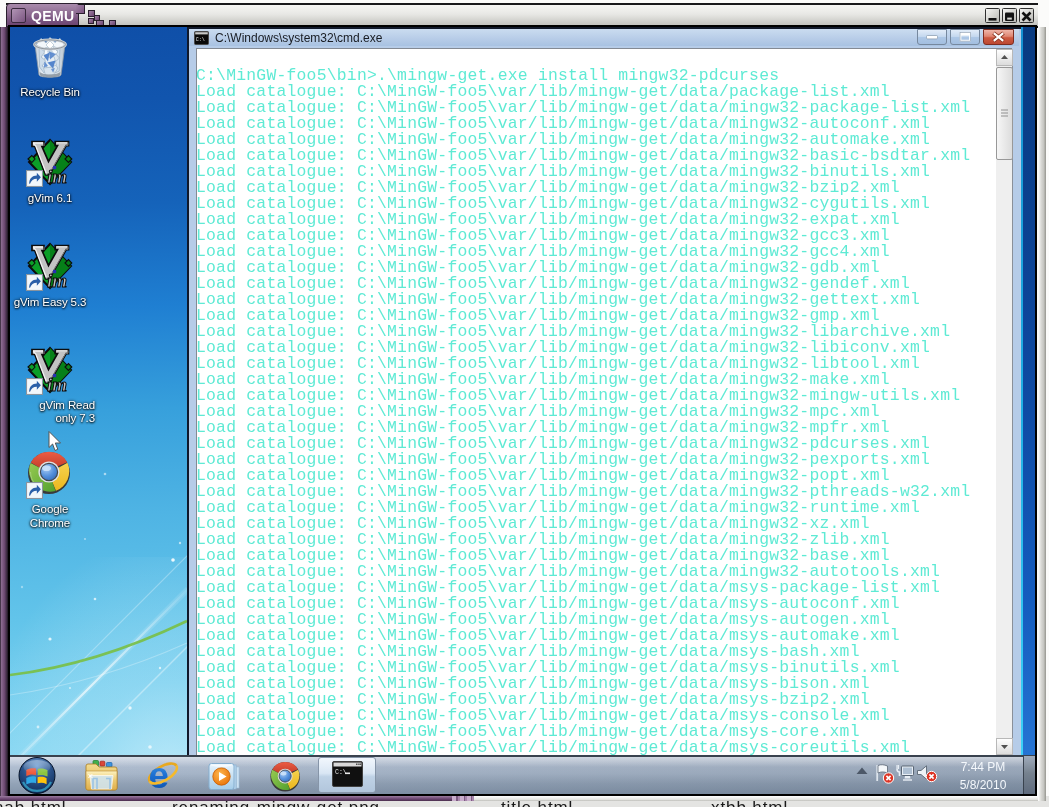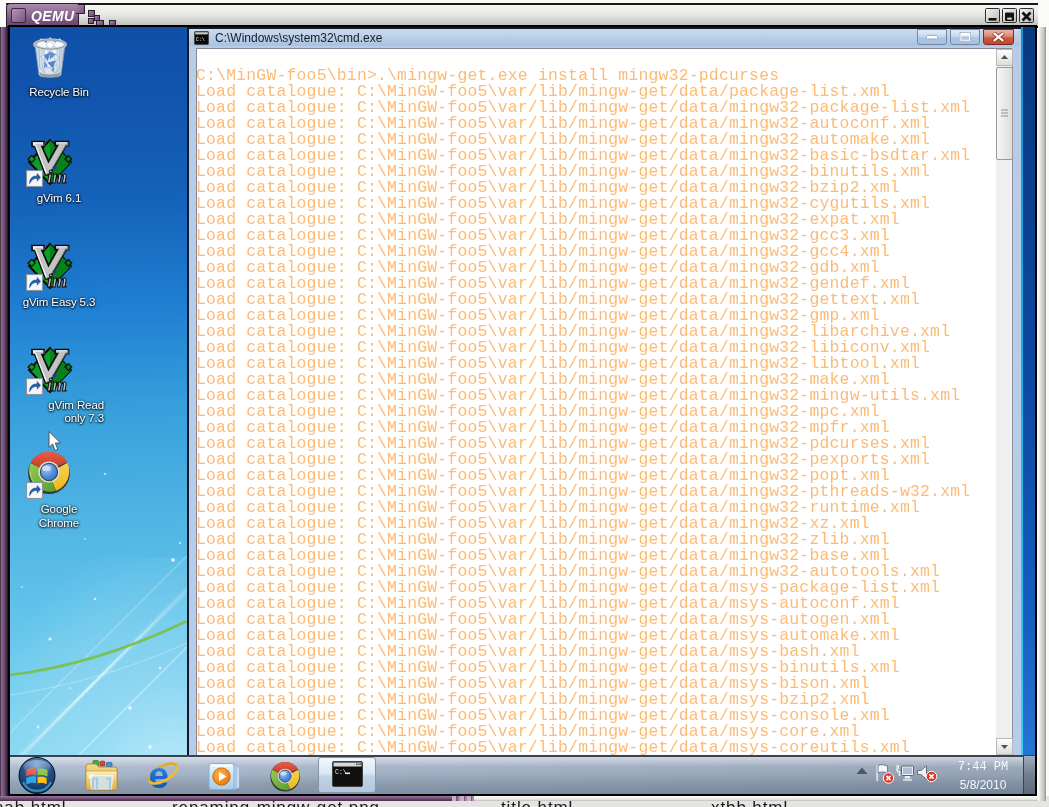--- a/index.html
+++ b/index.html
@@ -1,21 +1,21 @@
 <!DOCTYPE html>
 <html><head>
 <meta charset="utf-8">
 <style>
 html,body{margin:0;padding:0;}
 body{width:1049px;height:807px;overflow:hidden;background:#fbfbfa;font-family:"Liberation Sans",sans-serif;position:relative;}
 .abs{position:absolute;}
 
 #topstrip{left:6px;top:2.5px;width:1032px;height:25.5px;background:linear-gradient(#f6f6f4,#e7e7e4 45%,#d2d2ce 75%,#c0c0bc);border-top:2px solid #19191b;border-bottom:2px solid #0c0c0c;box-sizing:border-box;}
 #qtitle{left:6px;top:3px;width:73px;height:24px;background:linear-gradient(#a88aab,#8d6b91 45%,#7a5480 70%,#6b4470);border:1px solid #2a1f2e;border-radius:4px 2px 0 0;box-sizing:border-box;}
-#qtext{left:31px;top:7.5px;color:#fff;font-weight:bold;font-size:14px;letter-spacing:.4px;font-style:italic;}
+#qtext{left:31px;top:7.5px;color:#fff;font-weight:bold;font-size:14px;letter-spacing:.4px;}
 .qbtn{left:11px;top:8px;width:15px;height:15px;background:linear-gradient(135deg,#b295b5,#7a5480);border:1px solid #3a2a3e;box-sizing:border-box;border-radius:2px;}
 .stp{background:linear-gradient(135deg,#a283a6,#6b4470);border:1px solid #2a1f2e;box-sizing:border-box;}
 
 .wmb{top:8px;width:14.5px;height:14.5px;background:linear-gradient(135deg,#f4f4f2,#d4d4d0 55%,#b8b8b4);border:1.5px solid #2e2e2e;box-sizing:border-box;border-radius:1.5px;}
 #leftframe{left:0;top:27px;width:8px;height:774px;background:linear-gradient(90deg,#241b27 0,#8a6a8e 18%,#6e4a72 55%,#3c2a40 85%,#1c141f);}
 #botframeL{left:0;top:796px;width:452px;height:4.5px;background:linear-gradient(#9a7b9e,#6b4470 60%,#4a2f4e);}
 #botframeR{left:474px;top:796px;width:572px;height:4.5px;background:linear-gradient(#ffffff,#e4e4e0 70%,#bcbcb8);}
 #botgrip{left:452px;top:796px;width:22px;height:4.5px;background:repeating-linear-gradient(90deg,#c9adcc 0 4px,#7d5b81 4px 5.5px,#a886ac 5.5px 7.5px);}
 #rightframe{left:1038px;top:27px;width:8px;height:774px;background:linear-gradient(90deg,#ffffff,#d9d9d5 40%,#c6c6c2 70%,#96968f);}
 
@@ -30,29 +30,29 @@
 #taskhl{left:0;top:730px;width:1025px;height:10px;background:linear-gradient(rgba(255,255,255,.45),rgba(255,255,255,0));}
 #showdesk{left:1013px;top:729px;width:12px;height:38px;background:linear-gradient(#a0acbc,#76828f 45%,#5e6a7c);border-left:1px solid #39424e;box-sizing:border-box;}
 #cmdbtn{left:308px;top:730px;width:58px;height:36px;background:linear-gradient(#f2f7fd,#d9e6f4 45%,#bfd2e6 55%,#b2c6dc);border:1px solid #8695a8;border-radius:3px;box-sizing:border-box;}
 .clock{color:#f4f8fc;font-size:12px;text-align:center;width:70px;}
 
 #cmdwin{left:177px;top:0px;width:834px;height:767px;}
 #cmdborder{left:0;top:0;width:834px;height:767px;background:#b6cce8;border:2px solid #10182a;border-right:none;box-sizing:border-box;}
 #cmdtitle{left:2px;top:2px;width:830px;height:17px;background:linear-gradient(#cadcf0,#b8cde8 55%,#a8c2e2);}
 #cmdtitletext{left:28px;top:4px;font-size:12px;color:#181c22;text-align:center;}
 #cmdclient{left:9px;top:21px;width:816px;height:746px;background:#fff;border:1px solid #848a93;border-bottom:none;box-sizing:border-box;}
-#context{left:9px;top:41px;font-family:"Liberation Mono",monospace;font-size:16.4px;line-height:16px;letter-spacing:.22px;color:#fdba74;white-space:pre;}
+#context{left:9px;top:41px;font-family:"Liberation Mono",monospace;font-size:16.4px;line-height:16px;letter-spacing:.22px;color:#5eead4;white-space:pre;}
 
 #sbar{left:809px;top:22px;width:17px;height:744px;background:#efefef;border-right:1px solid #8a9099;box-sizing:border-box;}
 .sbtn{left:809px;width:17px;height:17px;background:linear-gradient(#fefefe,#dcdcdc);border:1px solid #b8b8b8;box-sizing:border-box;}
 #sthumb{left:809px;top:40px;width:17px;height:93px;background:linear-gradient(90deg,#f6f6f6,#dcdcdc);border:1px solid #989898;box-sizing:border-box;border-radius:2px;}
 
 .tbtn{top:2px;height:16px;box-sizing:border-box;border-radius:0 0 3px 3px;}
 
-.dlabel{color:#fff;font-size:11.5px;letter-spacing:-.1px;text-align:center;text-shadow:0 1px 2px #000,0 0 3px #000;width:90px;line-height:13.5px;margin-left:9px;}
+.dlabel{color:#fff;font-size:11.5px;letter-spacing:-.1px;text-align:center;text-shadow:0 1px 2px #000,0 0 3px #000;width:90px;line-height:13.5px;}
 
 </style>
 </head>
 <body>
 
 <div class="abs" style="left:0;top:796px;width:1049px;height:11px;background:#e4e4e2;"></div>
 <div class="abs" style="left:-6px;top:797.5px;font-size:17px;letter-spacing:.9px;color:#1a1a1a;">nab.html</div>
 <div class="abs" style="left:172px;top:797.5px;font-size:17px;letter-spacing:.9px;color:#1a1a1a;">renaming-mingw-get.png</div>
 <div class="abs" style="left:501px;top:797.5px;font-size:17px;letter-spacing:.9px;color:#1a1a1a;">title.html</div>
 <div class="abs" style="left:711px;top:797.5px;font-size:17px;letter-spacing:.9px;color:#1a1a1a;">xtbb.html</div>
@@ -321,21 +321,21 @@
 Load catalogue: C:\MinGW-foo5\var/lib/mingw-get/data/msys-bzip2.xml
 Load catalogue: C:\MinGW-foo5\var/lib/mingw-get/data/msys-console.xml
 Load catalogue: C:\MinGW-foo5\var/lib/mingw-get/data/msys-core.xml
 Load catalogue: C:\MinGW-foo5\var/lib/mingw-get/data/msys-coreutils.xml</div>
   </div>
 
   <div id="taskbar" class="abs"></div>
   <div id="taskhl" class="abs"></div>
   <div id="cmdbtn" class="abs"></div>
   <div id="showdesk" class="abs"></div>
-  <div class="abs clock" style="left:938px;top:733px;font-family:Liberation Mono, monospace;">7:44 PM</div>
+  <div class="abs clock" style="left:938px;top:733px;">7:44 PM</div>
   <div class="abs clock" style="left:938px;top:751px;">5/8/2010</div>
 
   <svg class="abs" style="left:8px;top:730px;" width="38" height="37" viewBox="0 0 38 37">
     <defs>
       <radialGradient id="orbbg" cx=".5" cy=".24" r="1">
           <stop offset="0" stop-color="#6f9cd0"></stop>
           <stop offset=".4" stop-color="#2a5188"></stop>
           <stop offset=".75" stop-color="#102f5c"></stop>
           <stop offset="1" stop-color="#091d3a"></stop>
         </radialGradient>

